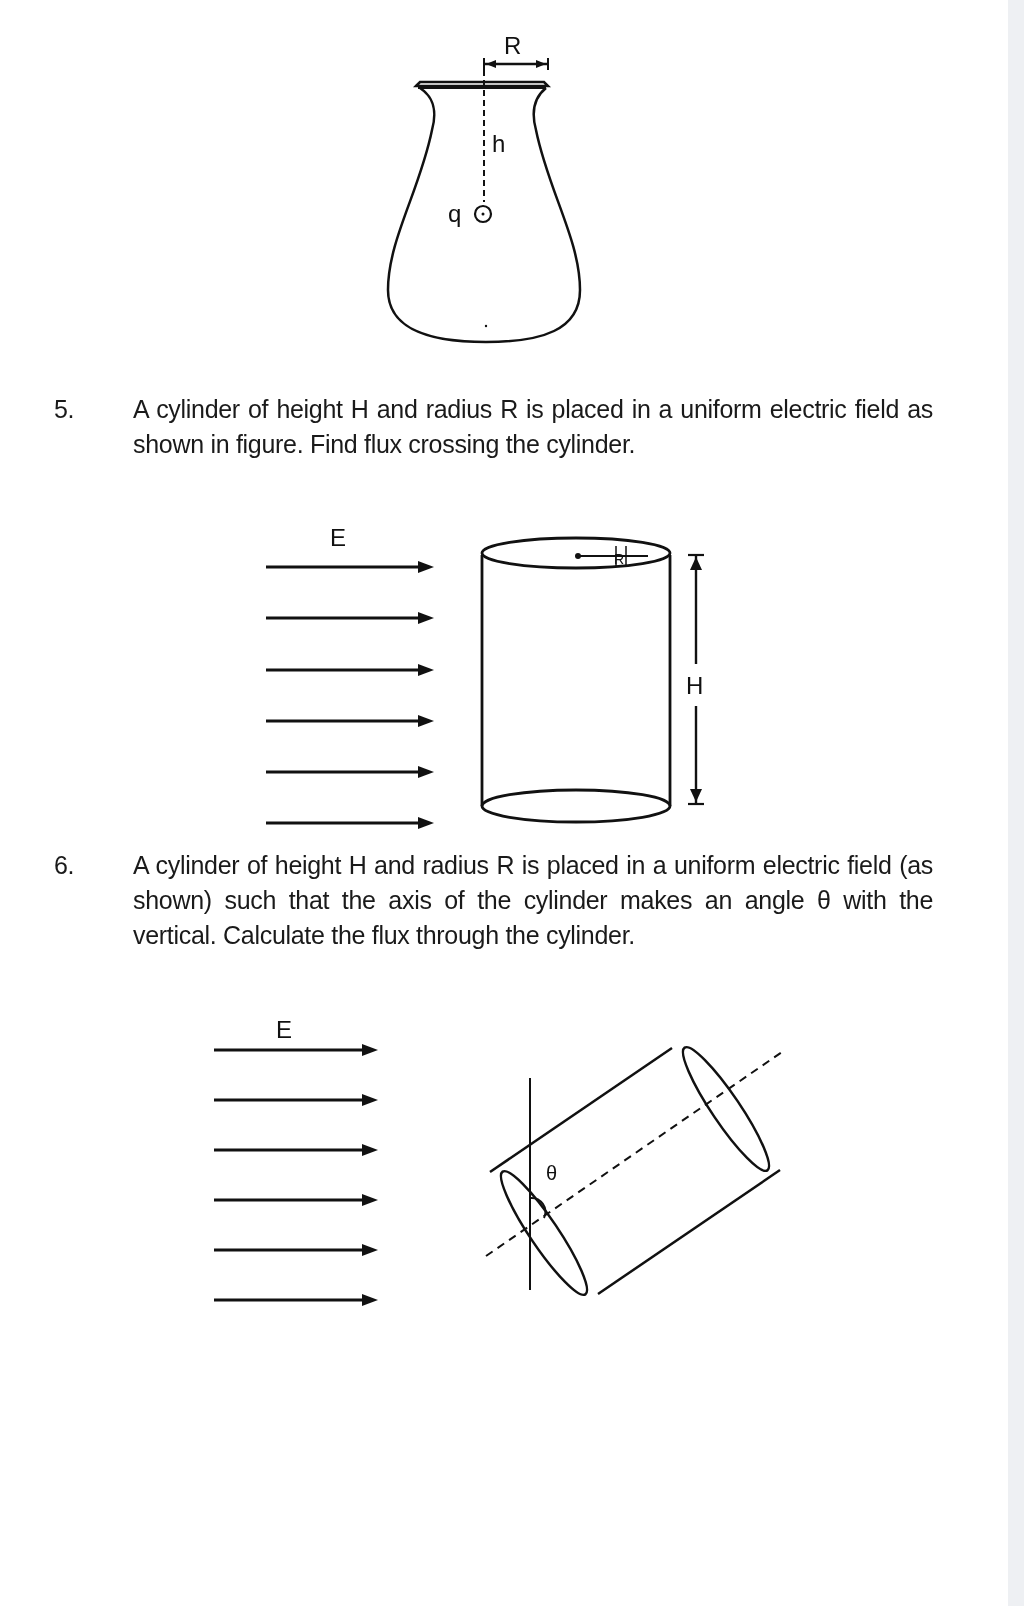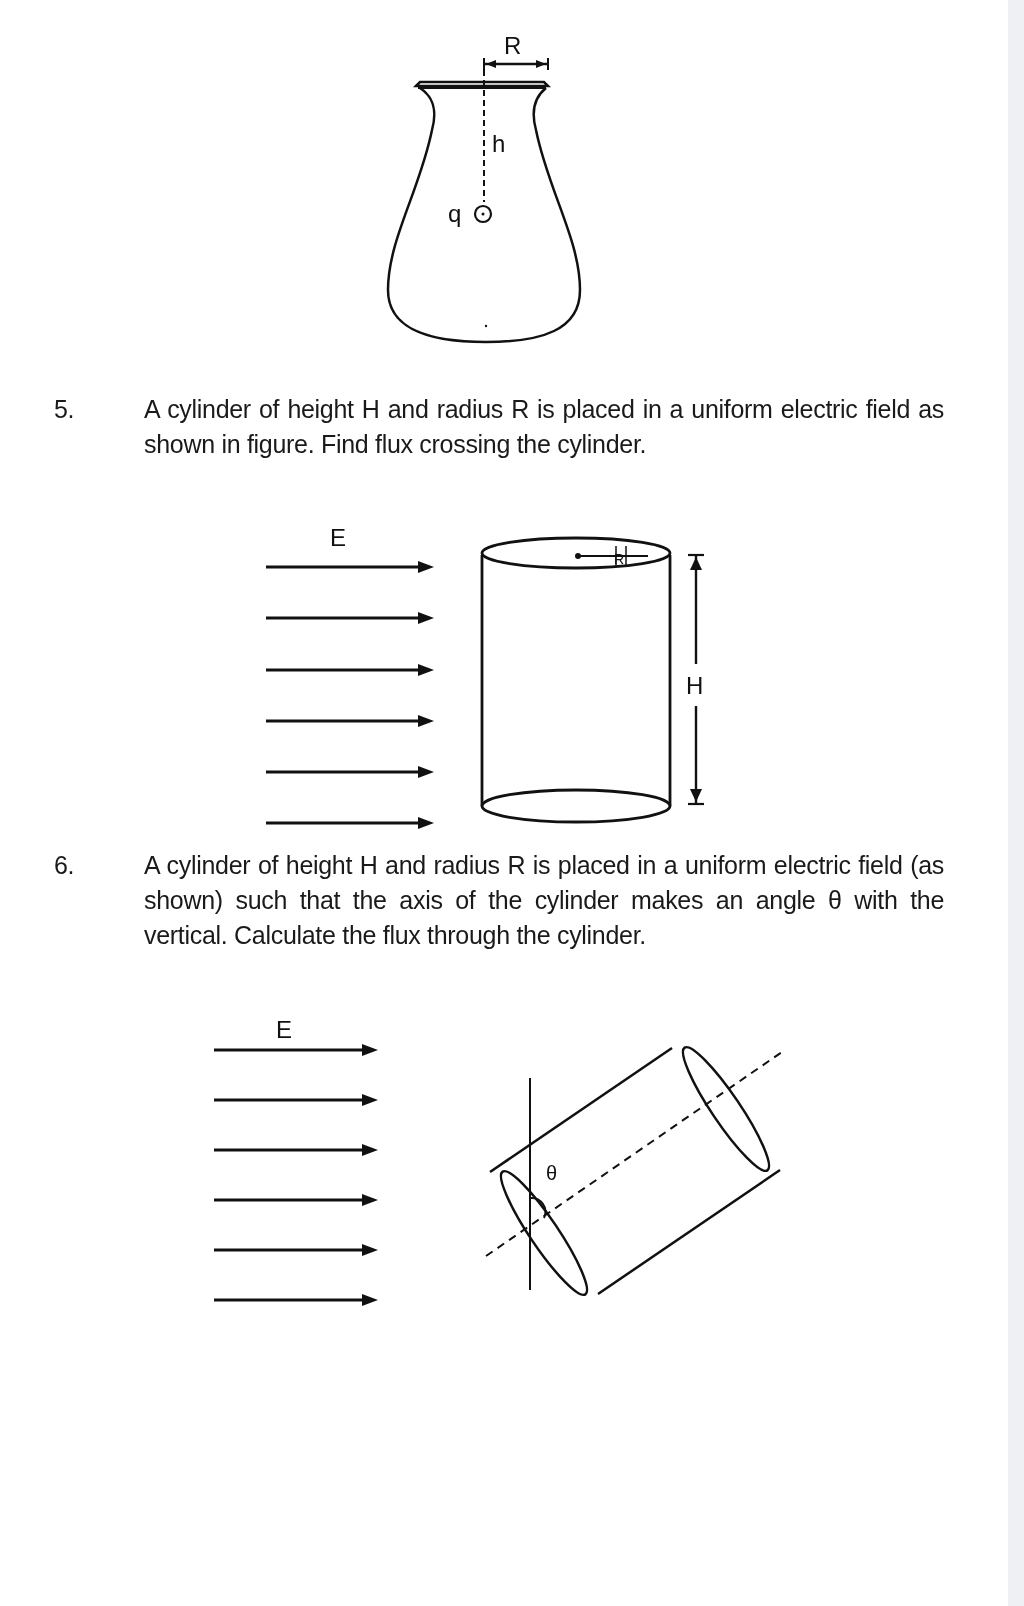--- a/index.html
+++ b/index.html
@@ -13,21 +13,21 @@
       position: absolute; left: 1008px; top: 0; width: 16px; height: 1606px;
       background: #eef0f3;
     }
     .page { position: absolute; left: 0; top: 0; width: 1008px; height: 1606px; background: #fff; }
     svg { position: absolute; overflow: visible; }
     .question {
       position: absolute; left: 54px; width: 880px;
       font-size: 25px; line-height: 35px; letter-spacing: -0.3px;
     }
     .q-num { position: absolute; left: 0; top: 0; font-weight: normal; }
-    .q-text { position: absolute; left: 90px; top: 0; width: 800px; text-align: justify; text-align-last: left; }
+    .q-text { position: absolute; left: 79px; top: 0; width: 800px; text-align: justify; text-align-last: left; }
     .lbl { font-family: "Liberation Sans", "DejaVu Sans", sans-serif; font-size: 24px; fill: #111; }
   </style>
 </head>
 <body>
 
 <div class="page">
 
   <svg width="1008" height="360" style="left:0;top:0">
     <g fill="none" stroke="#111" stroke-width="2.5">
 

